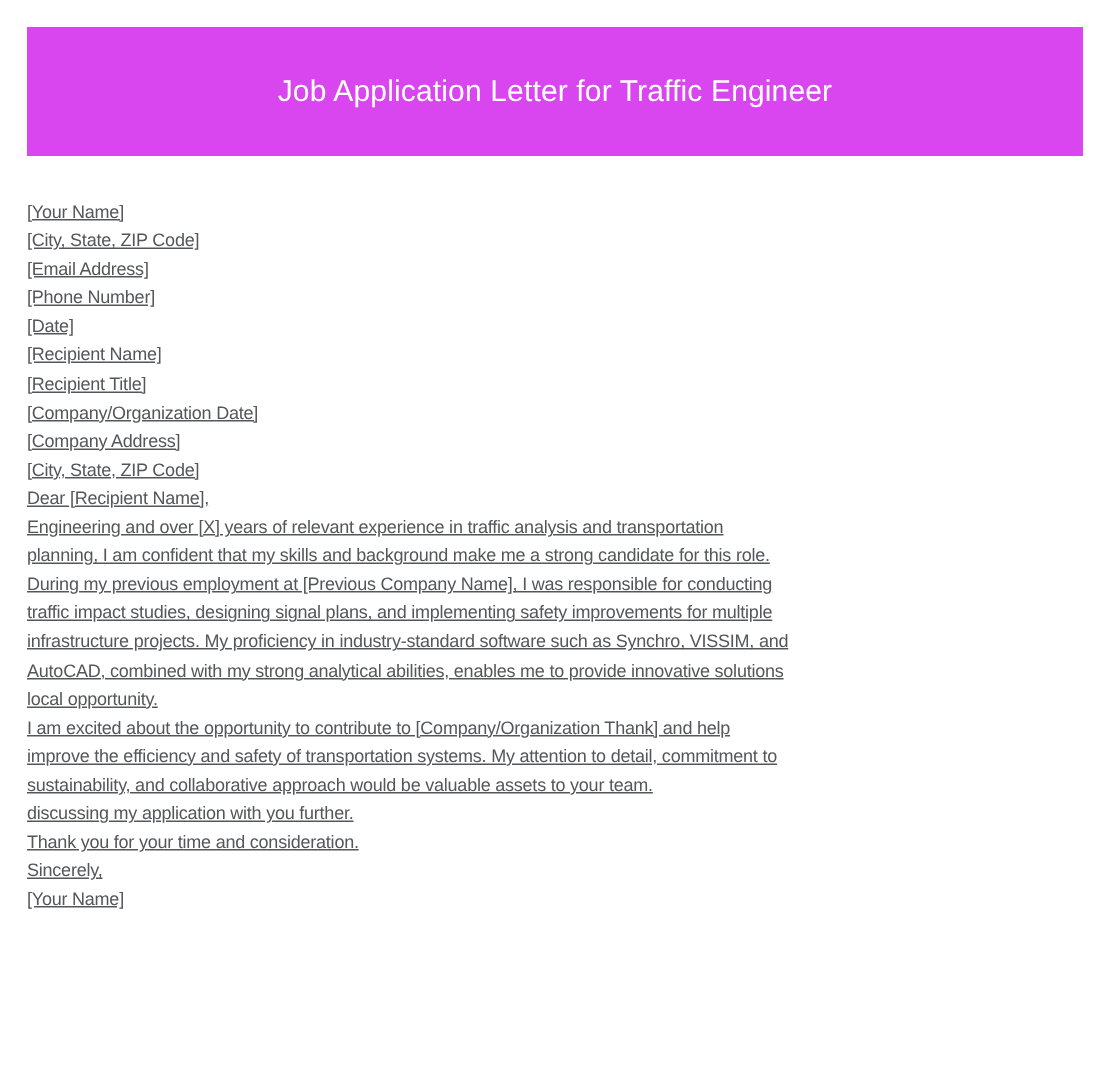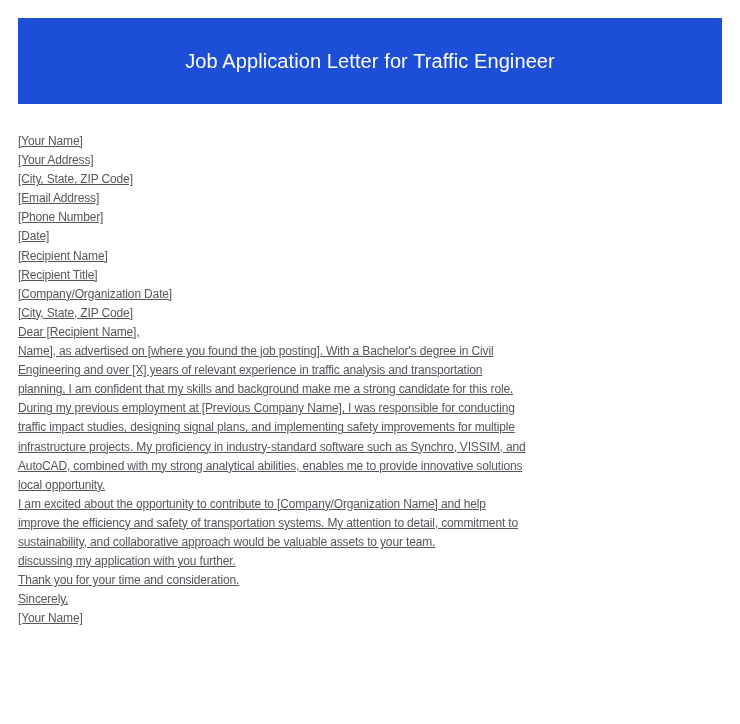--- a/index.html
+++ b/index.html
@@ -37,44 +37,43 @@
     letter-spacing: -0.15px;
     text-decoration: underline;
   }
   .letter-line {
     white-space: nowrap;
   }
 </style>
 </head>
 <body>
 
-<div class="banner" style="background-color: #1d4ed8;">
+<div class="banner" style="background-color: #d946ef;">
   <h1 style="color: rgb(255, 255, 255);">Job Application Letter for Traffic Engineer</h1>
 </div>
 
 <div class="letter" style="color: rgb(85, 86, 92);">
     <div class="letter-line">[Your Name]</div>
-    <div class="letter-line">[Your Address]</div>
     <div class="letter-line">[City, State, ZIP Code]</div>
     <div class="letter-line">[Email Address]</div>
     <div class="letter-line">[Phone Number]</div>
     <div class="letter-line">[Date]</div>
     <div class="letter-line">[Recipient Name]</div>
     <div class="letter-line">[Recipient Title]</div>
     <div class="letter-line">[Company/Organization Date]</div>
+    <div class="letter-line">[Company Address]</div>
     <div class="letter-line">[City, State, ZIP Code]</div>
     <div class="letter-line">Dear [Recipient Name],</div>
-    <div class="letter-line">Name], as advertised on [where you found the job posting]. With a Bachelor's degree in Civil</div>
     <div class="letter-line">Engineering and over [X] years of relevant experience in traffic analysis and transportation</div>
     <div class="letter-line">planning, I am confident that my skills and background make me a strong candidate for this role.</div>
     <div class="letter-line">During my previous employment at [Previous Company Name], I was responsible for conducting</div>
     <div class="letter-line">traffic impact studies, designing signal plans, and implementing safety improvements for multiple</div>
     <div class="letter-line">infrastructure projects. My proficiency in industry-standard software such as Synchro, VISSIM, and</div>
     <div class="letter-line">AutoCAD, combined with my strong analytical abilities, enables me to provide innovative solutions</div>
     <div class="letter-line">local opportunity.</div>
-    <div class="letter-line">I am excited about the opportunity to contribute to [Company/Organization Name] and help</div>
+    <div class="letter-line">I am excited about the opportunity to contribute to [Company/Organization Thank] and help</div>
     <div class="letter-line">improve the efficiency and safety of transportation systems. My attention to detail, commitment to</div>
     <div class="letter-line">sustainability, and collaborative approach would be valuable assets to your team.</div>
     <div class="letter-line">discussing my application with you further.</div>
     <div class="letter-line">Thank you for your time and consideration.</div>
     <div class="letter-line">Sincerely,</div>
     <div class="letter-line">[Your Name]</div>
   </div>
 
 </body></html>

